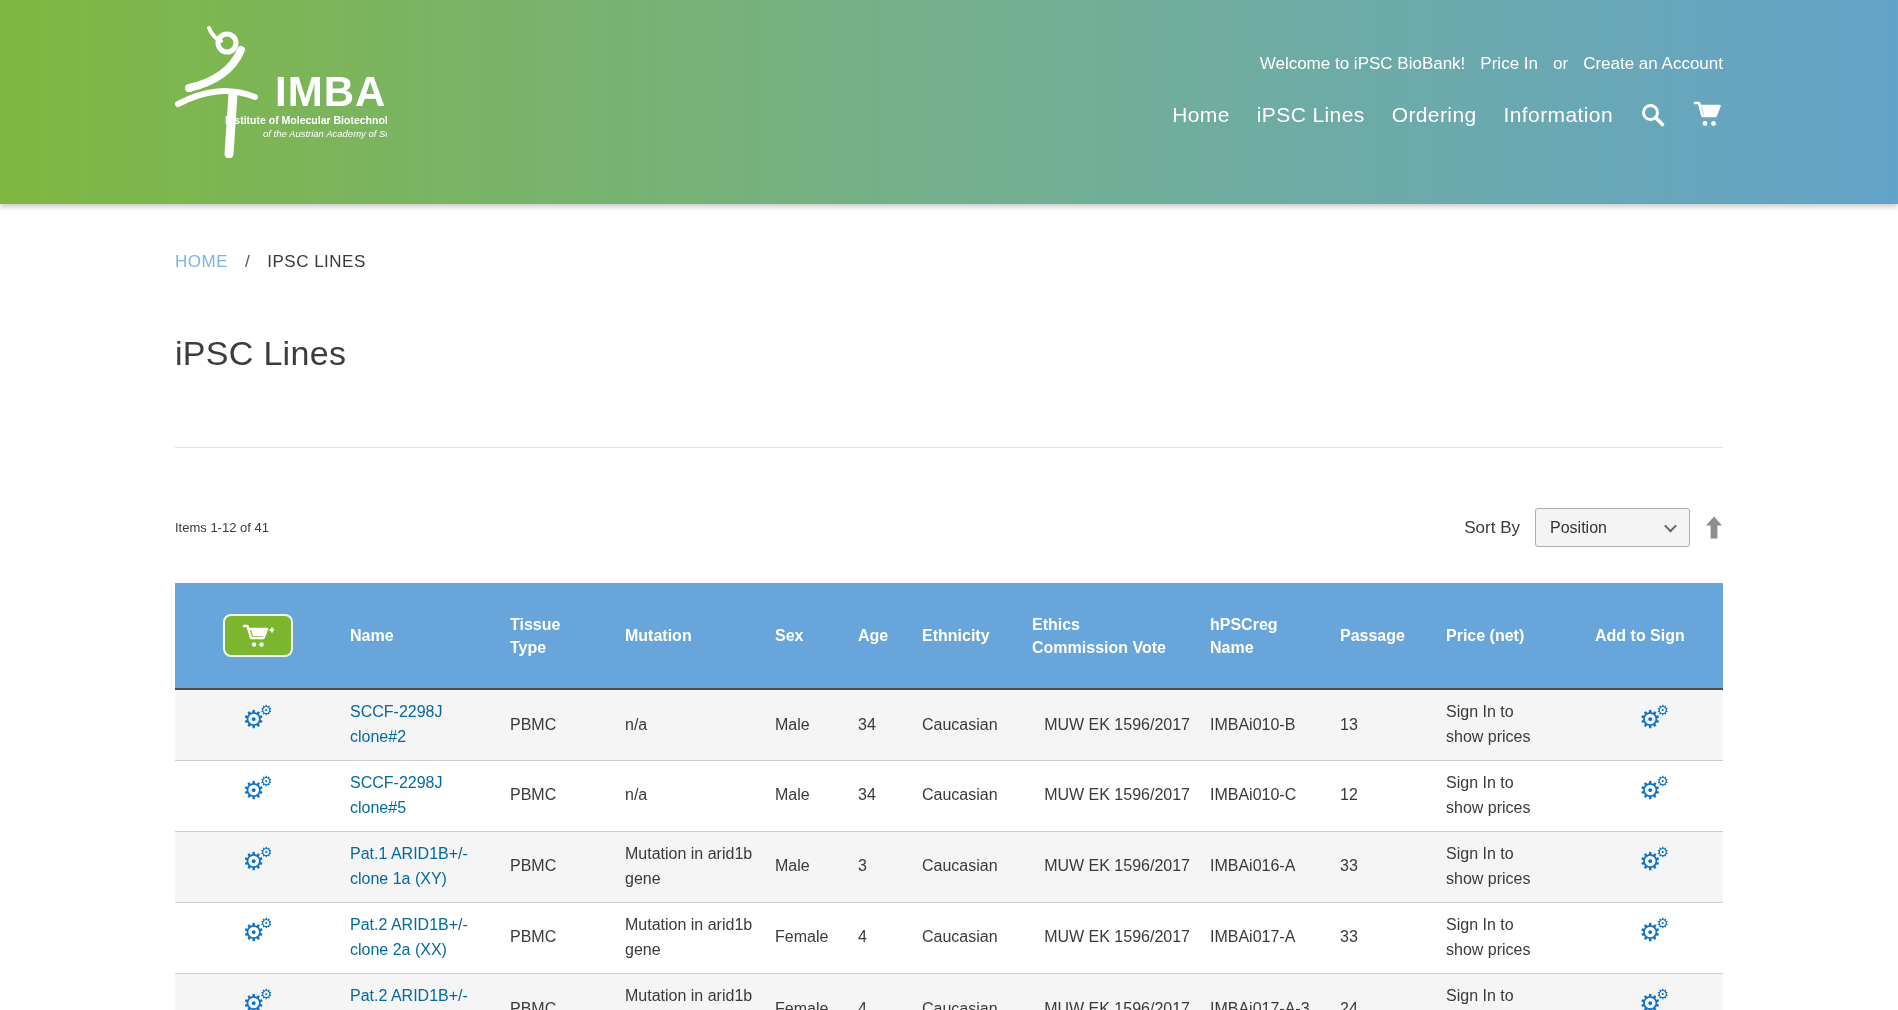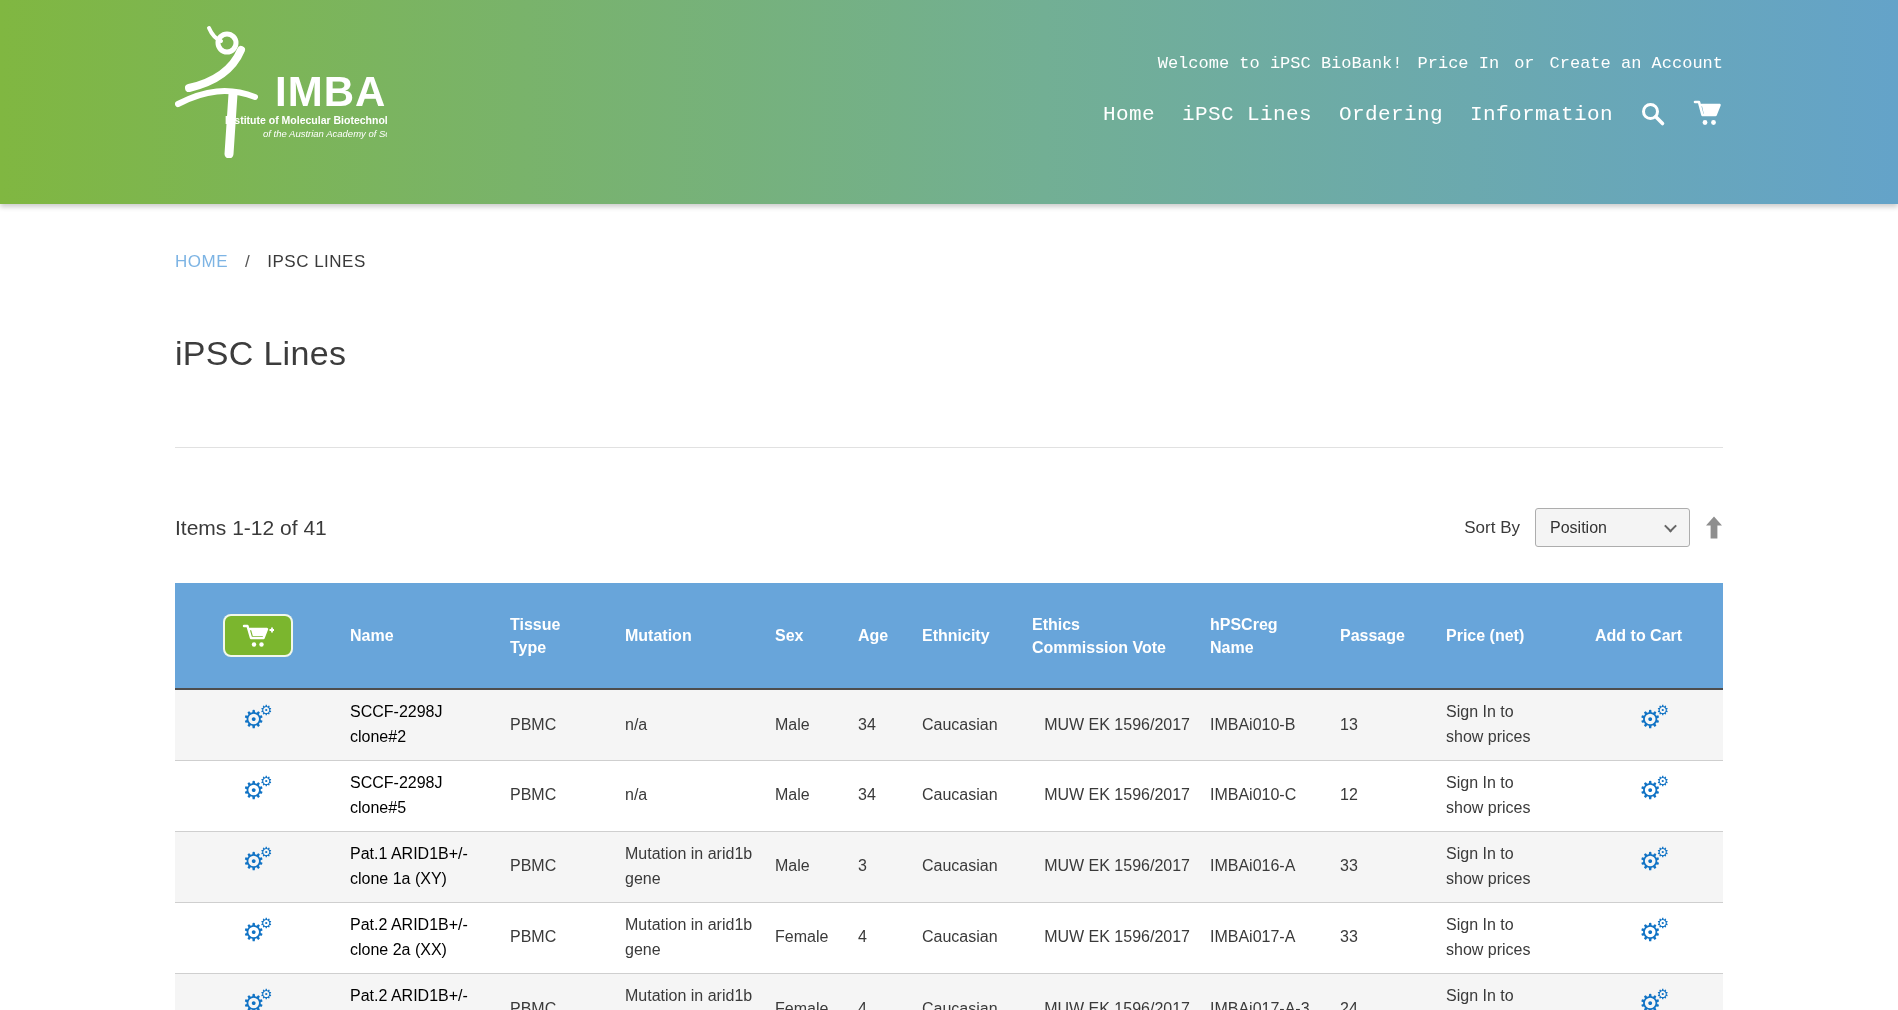--- a/index.html
+++ b/index.html
@@ -16,21 +16,21 @@
     background:linear-gradient(90deg,#80b741 0%,#72af94 55%,#64a3c9 100%);
     box-shadow:0 3px 5px rgba(0,0,0,0.2);
     position:relative;
   }
   .site-header .container { height:100%; }
   .logo { position:absolute; left:0; top:24px; width:212px; height:134px; cursor:pointer; }
   .logo svg text { fill:#fff; }
 
   .header-right {
     position:absolute; right:0; top:54px;
-    display:flex; flex-direction:column; align-items:flex-end;font-family:Liberation Mono, monospace;
+    display:flex; flex-direction:column; align-items:flex-end;
   }
   .welcome-row { display:flex; align-items:baseline; gap:15px; color:#fff; font-size:17px; }
   .welcome-row a { color:#fff; text-decoration:none; cursor:pointer; }
   .nav-row { margin-top:27px; display:flex; align-items:center; gap:27px; color:#fff; font-size:21px; letter-spacing:0.4px; }
   .nav-row .nav-item { cursor:pointer; }
   .icon-btn { cursor:pointer; display:flex; align-items:center; }
 
   
   .breadcrumb { margin-top:48px; font-size:17px; letter-spacing:0.5px; display:flex; gap:17px; align-items:baseline; }
   .breadcrumb .crumb-home { color:#7db4e4; cursor:pointer; text-decoration:none; }
@@ -43,21 +43,21 @@
 
   
   .filters { margin-top:17px; display:flex; gap:46px; }
   .filter-item { display:flex; align-items:center; gap:10px; font-size:16px; font-weight:700;
                  letter-spacing:0.5px; color:#3f3f3f; cursor:pointer; }
   .chev { width:8px; height:8px; border-right:2px solid #3f3f3f; border-bottom:2px solid #3f3f3f;
           transform:rotate(45deg) translate(-1px,-1px); }
 
   
   .toolbar { margin-top:60px; display:flex; justify-content:space-between; align-items:center; }
-  .items-count { font-size:21px; color:#3a3a3a; }
+  .items-count { font-size:13px; color:#3a3a3a; }
   .sorter { display:flex; align-items:center; gap:15px; }
   .sorter-label { font-size:17px; color:#3a3a3a; }
   .sort-select {
     width:155px; height:39px; box-sizing:border-box;
     background:#f4f4f4; border:1px solid #adadad; border-radius:3px;
     display:flex; align-items:center; justify-content:space-between;
     padding:8px 14px; font-size:16px; color:#333; cursor:pointer;
   }
   .sort-select .chev { border-color:#666; width:7px; height:7px; }
   .sort-dir { background:none; border:none; padding:0; cursor:pointer; display:flex; align-items:center; }
@@ -70,21 +70,21 @@
     white-space:pre-line; line-height:1.45; border-bottom:2px solid #4e4e4e;
   }
   thead th.center, tbody td.center { text-align:center; }
   tbody td {
     font-size:16px; color:#3a3a3a; padding:8px 10px; vertical-align:middle;
     height:71px; box-sizing:border-box; line-height:1.55;
   }
   tbody tr { border-top:1px solid #cfcfcf; }
   tbody tr:first-child { border-top:none; }
   tbody tr:nth-child(odd) { background:#f5f5f5; }
-  td a.name-link { color:#000000; text-decoration:none; cursor:pointer; }
+  td a.name-link { color:#0369a1; text-decoration:none; cursor:pointer; }
   .nowrap { white-space:nowrap;text-align:right; }
   .price-text { display:inline-block; max-width:98px; }
 
   .add-all-btn {
     width:70px; height:43px; background:#7bb62e; border:2px solid rgba(255,255,255,0.9);
     border-radius:8px; display:flex; align-items:center; justify-content:center;
     cursor:pointer; margin:0 auto; box-sizing:border-box;
   }
 
   
@@ -207,21 +207,21 @@
         <th>Mutation</th>
         <th>Sex</th>
         <th>Age</th>
         <th>Ethnicity</th>
         <th>Ethics
 Commission Vote</th>
         <th>hPSCreg
 Name</th>
         <th>Passage</th>
         <th>Price (net)</th>
-        <th>Add to Cart</th>
+        <th>Add to Sign</th>
       </tr>
     </thead>
     <tbody>
   <tr>
     <td class="center">
       <span class="cogs">
         <span class="cog-big">⚙</span><span class="cog-small">⚙</span>
       </span>
     </td>
     <td>

